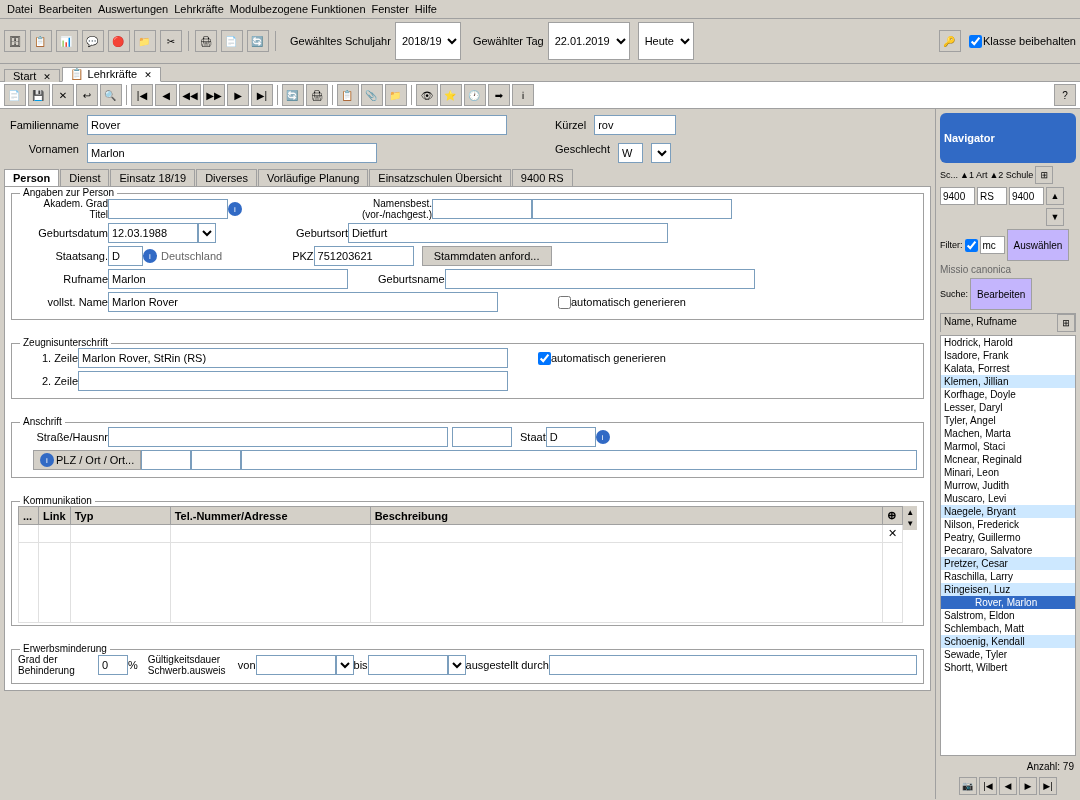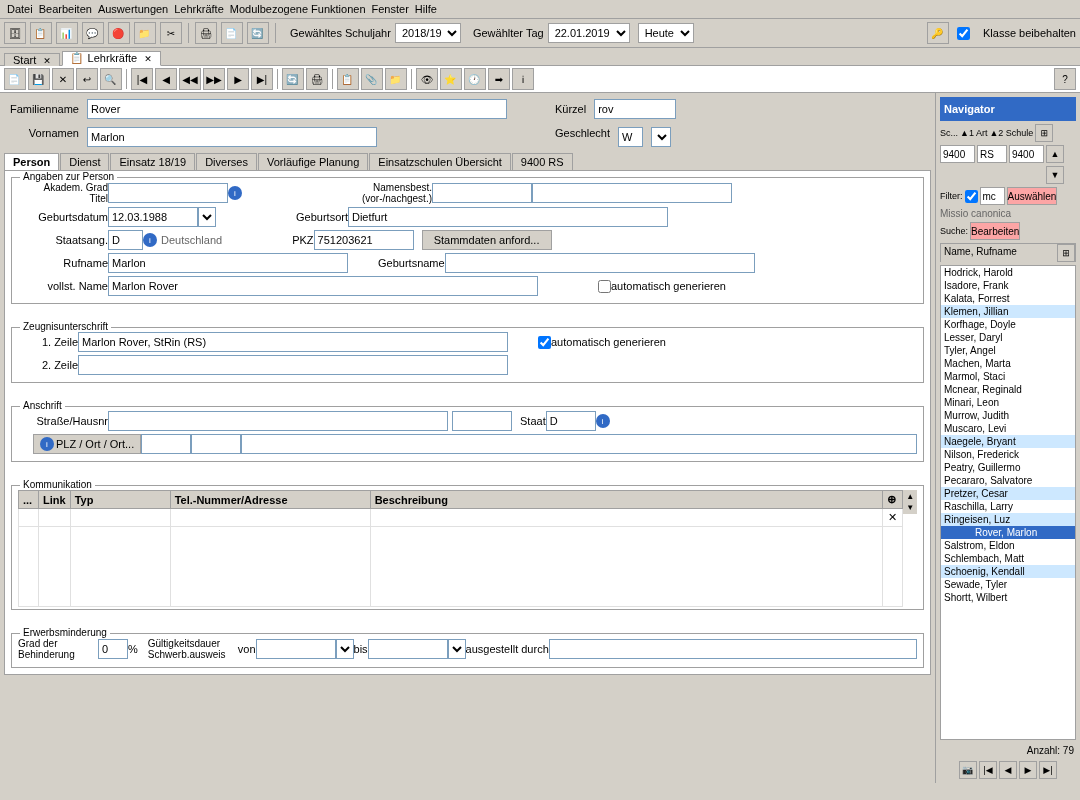--- a/index.html
+++ b/index.html
@@ -7,21 +7,21 @@
 
     
     .menubar { background: #d4d0c8; padding: 2px 4px; display: flex; border-bottom: 1px solid #a0a0a0; }
     .menubar span { cursor: pointer; padding: 1px 3px; }
 
     
     .toolbar-row { background: #d4d0c8; padding: 3px 4px; display: flex; align-items: center; gap: 4px; border-bottom: 1px solid #a0a0a0; }
     .toolbar-btn { width: 22px; height: 22px; background: #d4d0c8; border: 1px solid #a0a0a0; display: inline-flex; align-items: center; justify-content: center; cursor: pointer; font-size: 10px; }
     .toolbar-sep { width: 1px; height: 20px; background: #a0a0a0; margin: 0 2px; }
     .schuljahr-label { margin-left: 8px; }
-    .schuljahr-select { height: 20px; border: 1px solid #a0a0a0; background: white; padding: 0 2px; }
+    .schuljahr-select { height: 38px; border: 1px solid #a0a0a0; background: white; padding: 0 2px; }
     .klasse-cb { margin-left: 4px; }
 
     
     .tabs-outer { background: #d4d0c8; padding: 2px 4px 0; display: flex; gap: 2px; align-items: flex-end; }
     .tab { padding: 0 8px; border: 1px solid #a0a0a0; background: #d4d0c8; cursor: pointer; border-bottom: none; position: relative; top: 1px; }
     .tab.active { background: white; border-bottom: 1px solid white; z-index: 2; }
     .tab-close { margin-left: 4px; cursor: pointer; font-size: 9px; }
 
     
     .toolbar2 { background: white; border-bottom: 1px solid #a0a0a0; border-top: 1px solid #a0a0a0; padding: 2px 4px; display: flex; align-items: center; gap: 2px; }
@@ -43,24 +43,24 @@
     
     .section-box { border: 1px solid #a0a0a0; margin-bottom: 23px; padding: 4px 6px; position: relative; }
     .section-label { position: absolute; top: -7px; left: 8px; background: white; padding: 0 3px; font-size: 10px; }
 
     .row { display: flex; align-items: center; gap: 0; margin-bottom: 3px; }
     .lbl { text-align: right; }
     .inp { height: 20px; border: 1px solid #7b9ebd; background: white; padding: 0 3px; }
 
     
     .navigator { width: 145px; background: #d4d0c8; border-left: 1px solid #a0a0a0; padding: 4px; display: flex; flex-direction: column; gap: 3px; overflow: hidden; }
-    .nav-title { font-weight: bold; background: #316ac5; color: white; padding: 6px 4px; }
+    .nav-title { font-weight: bold; background: #316ac5; color: white; padding: 19px 4px; border-radius: 6px; }
     .nav-row { display: flex; gap: 2px; align-items: center; }
     .nav-input { height: 18px; border: 1px solid #a0a0a0; background: white; padding: 0 2px; font-size: 10px; }
-    .nav-btn { height: 18px; border: 1px solid #a0a0a0; background: #fca5a5; padding: 0 0; cursor: pointer; font-size: 10px; }
+    .nav-btn { height: 32px; border: 1px solid #a0a0a0; background: #c4b5fd; padding: 0 6px; cursor: pointer; font-size: 10px; }
     .nav-list { flex: 1; border: 1px solid #a0a0a0; background: white; overflow-y: scroll; }
     .nav-list-item { padding: 1px 3px; cursor: pointer; white-space: nowrap; overflow: hidden; text-overflow: ellipsis; font-size: 10px; }
     .nav-list-item.selected { background: #316ac5; color: white; padding-left: 34px; }
     .nav-list-item.highlight { background: #cde8ff; }
     .nav-footer { display: flex; gap: 2px; justify-content: center; align-items: center; }
     .nav-footer-btn { width: 18px; height: 18px; border: 1px solid #a0a0a0; background: #d4d0c8; display: flex; align-items: center; justify-content: center; cursor: pointer; font-size: 9px; }
 
     
     .comm-table { width: 100%; border-collapse: collapse; font-size: 10px; }
     .comm-table th { background: #d4d0c8; border: 1px solid #a0a0a0; padding: 2px 4px; text-align: left; }
@@ -108,21 +108,21 @@
   </select>
   <span style="margin-left:8px;">Gewählter Tag</span>
   <select class="schuljahr-select">
     <option>22.01.2019</option>
   </select>
   <select class="schuljahr-select" style="margin-left:4px;">
     <option>Heute</option>
   </select>
   <div style="flex:1;"></div>
   <button class="toolbar-btn">🔑</button>
-  <label style="display:flex;align-items:center;gap:13px;">
+  <label style="display:flex;align-items:center;gap:1px;">
     <input type="checkbox" checked="" class="klasse-cb" style="">
     <span>Klasse beibehalten</span>
   </label>
 </div>
 
 <div class="tabs-outer">
   <div class="tab">
     <span>Start</span>
     <span class="tab-close">✕</span>
   </div>
@@ -220,21 +220,21 @@
           <button class="btn" style="margin-left:8px; width:130px;">Stammdaten anford...</button>
         </div>
         <div class="row">
           <span class="lbl" style="min-width:90px;">Rufname</span>
           <input class="inp" style="width: 240px;" value="Marlon">
           <span style="margin-left:30px;">Geburtsname</span>
           <input class="inp" style="width: 310px;" value="">
         </div>
         <div class="row">
           <span class="lbl" style="min-width:90px;">vollst. Name</span>
-          <input class="inp" style="width: 430px;" value="Marlon Rover">
+          <input class="inp" style="width: 390px;" value="Marlon Rover">
           <input type="checkbox" style="margin-left: 60px;">
           <span>automatisch generieren</span>
         </div>
       </div>
 
       <div class="section-box">
         <span class="section-label">Zeugnisunterschrift</span>
         <div class="row">
           <span class="lbl" style="min-width:60px;">1. Zeile</span>
           <input class="inp" style="width: 430px;" value="Marlon Rover, StRin (RS)">

